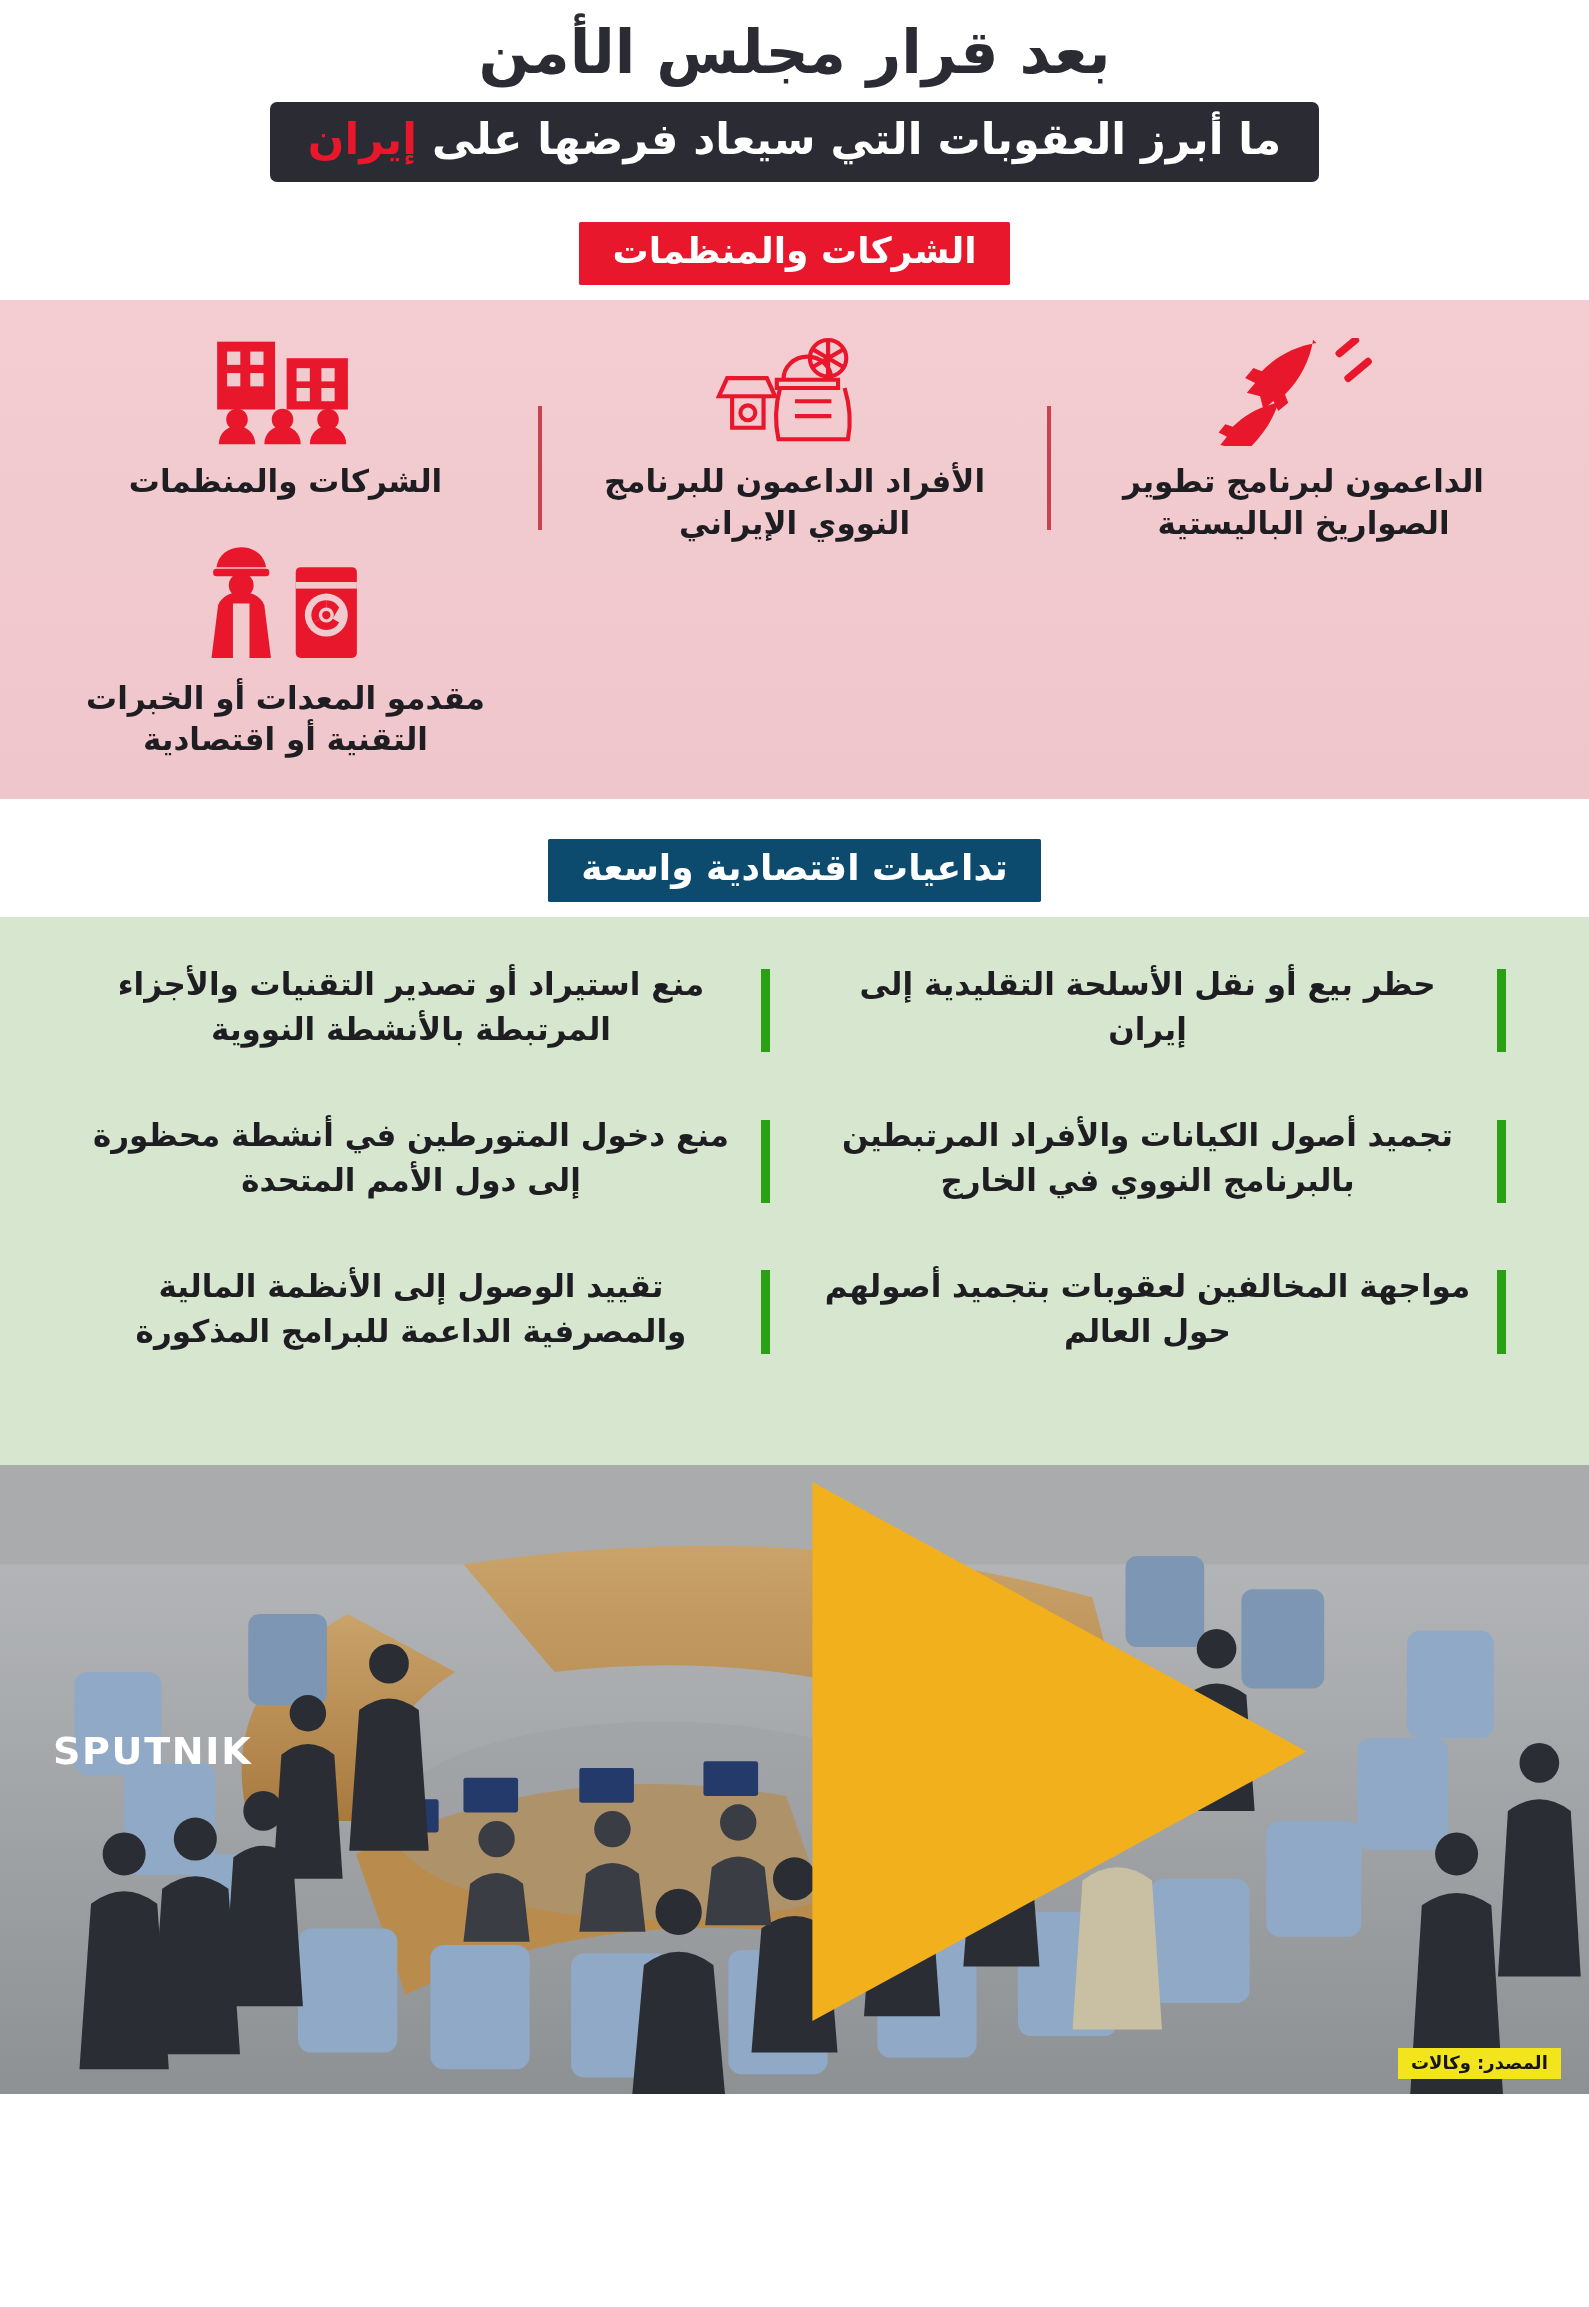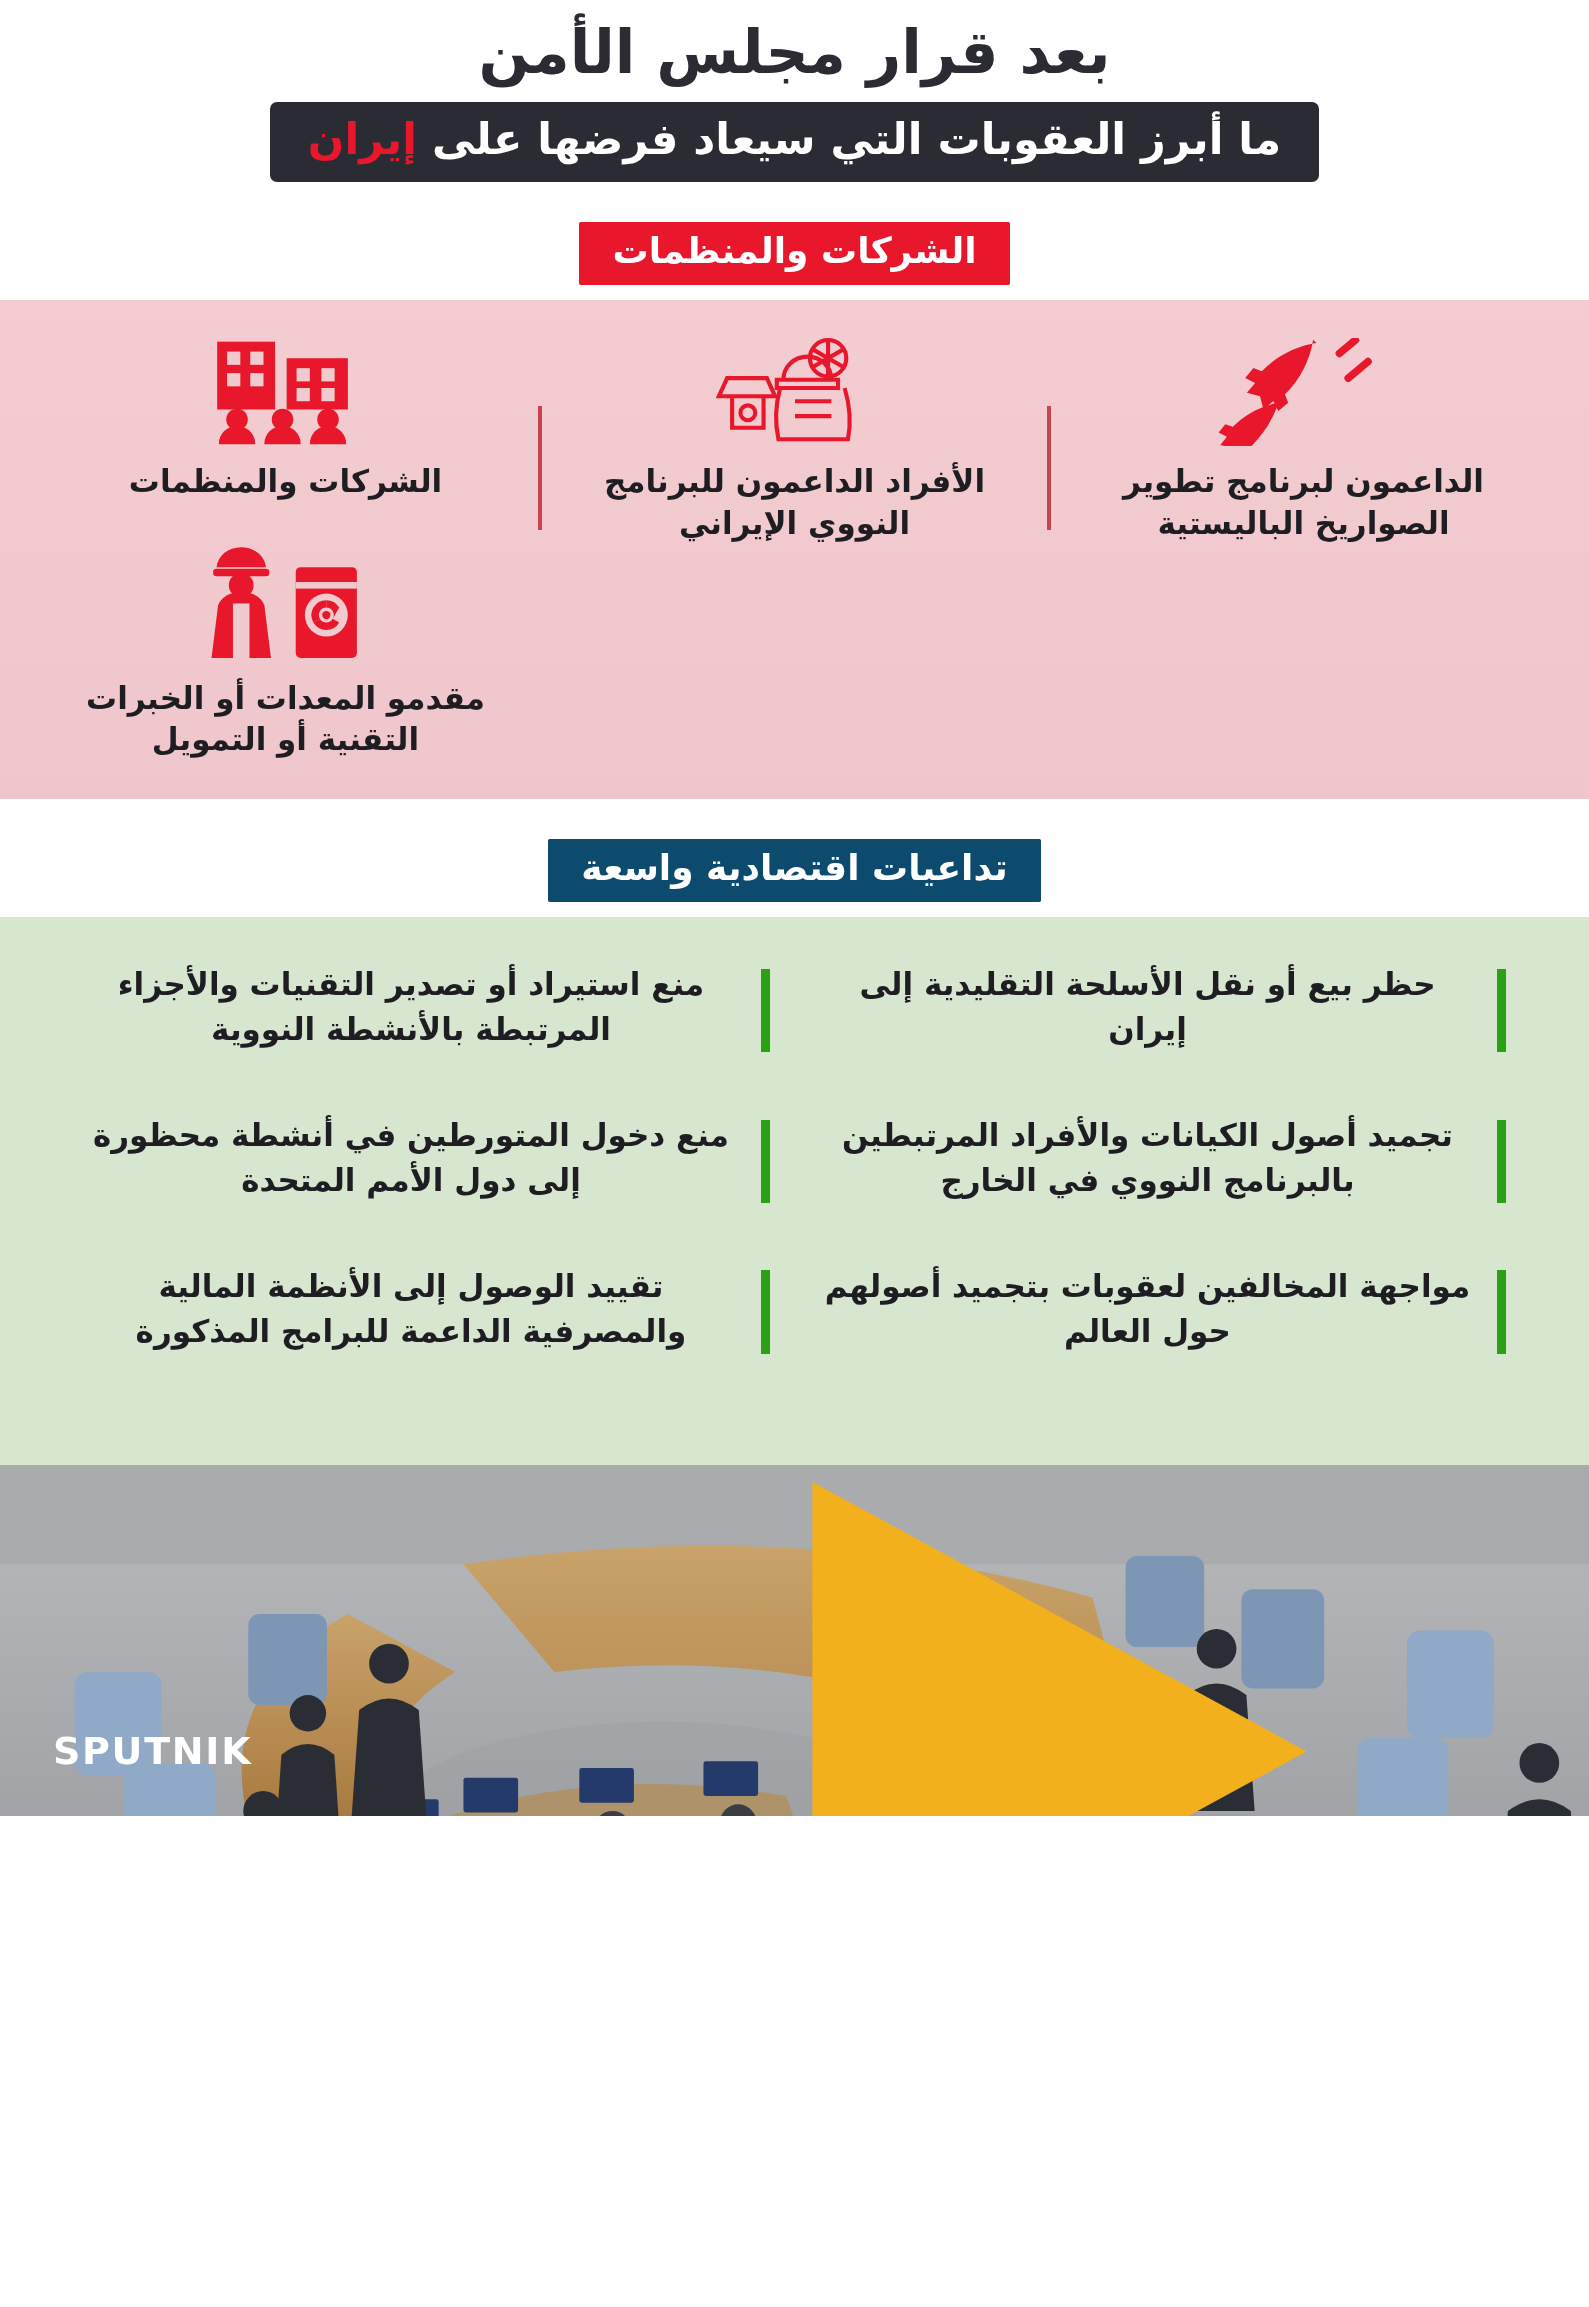--- a/index.html
+++ b/index.html
@@ -4,21 +4,21 @@
 <style>
   * { box-sizing: border-box; margin: 0; padding: 0; }
   html, body {
     width: 1589px;
     background: #ffffff;
     font-family: "DejaVu Sans", "Liberation Sans", sans-serif;
   }
   .page {
     position: relative;
     width: 1589px;
-    height: 1816px;
+    height: 2307px;
     background: #ffffff;
     overflow: hidden;
   }
 
   
   .header {
     padding: 18px 0 0 0;
     text-align: center;
   }
   .title-main {
@@ -280,21 +280,21 @@
                 <g fill="#e8172b" transform="translate(165,92)">
                   <circle r="5"></circle>
                   <path d="M0-18a18 18 0 0 1 15.6 9L7.8 4.5A9 9 0 0 0 0-9z"></path>
                   <path d="M15.6 9A18 18 0 0 1-15.6 9L-7.8 4.5a9 9 0 0 0 15.6 0z"></path>
                   <path d="M-15.6 9A18 18 0 0 1 0-18v9a9 9 0 0 0-7.8 13.5z"></path>
                 </g>
                 <rect x="128" y="52" width="74" height="8" fill="#f1cace"></rect>
               </g>
             </svg>
           </div>
-          <div class="red-label">مقدمو المعدات أو الخبرات التقنية أو التمويل</div>
+          <div class="red-label">مقدمو المعدات أو الخبرات التقنية أو اقتصادية</div>
         </div>
       </div>
 
     </div>
   </div>
 
   <div class="sec-head">
     <span class="chip chip-green">تداعيات اقتصادية واسعة</span>
   </div>
 

